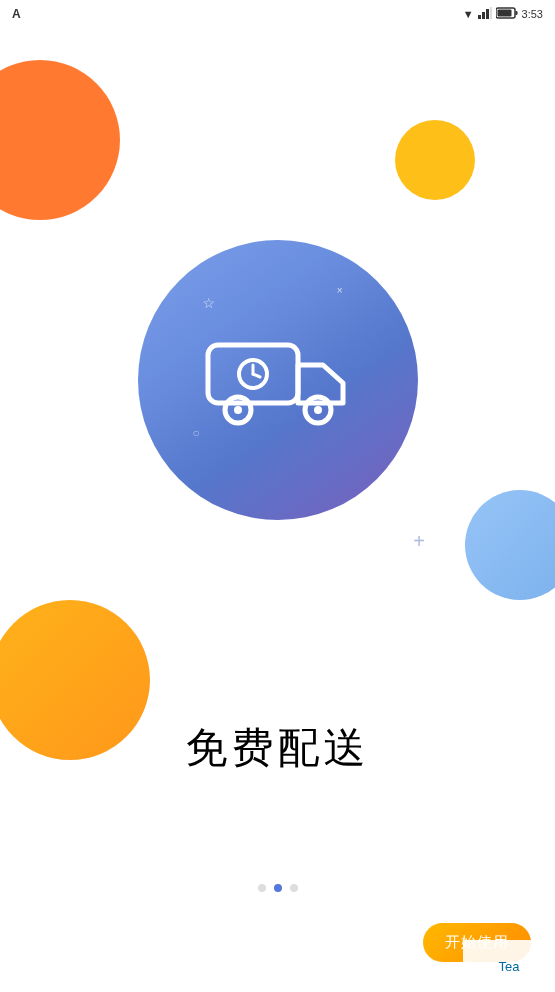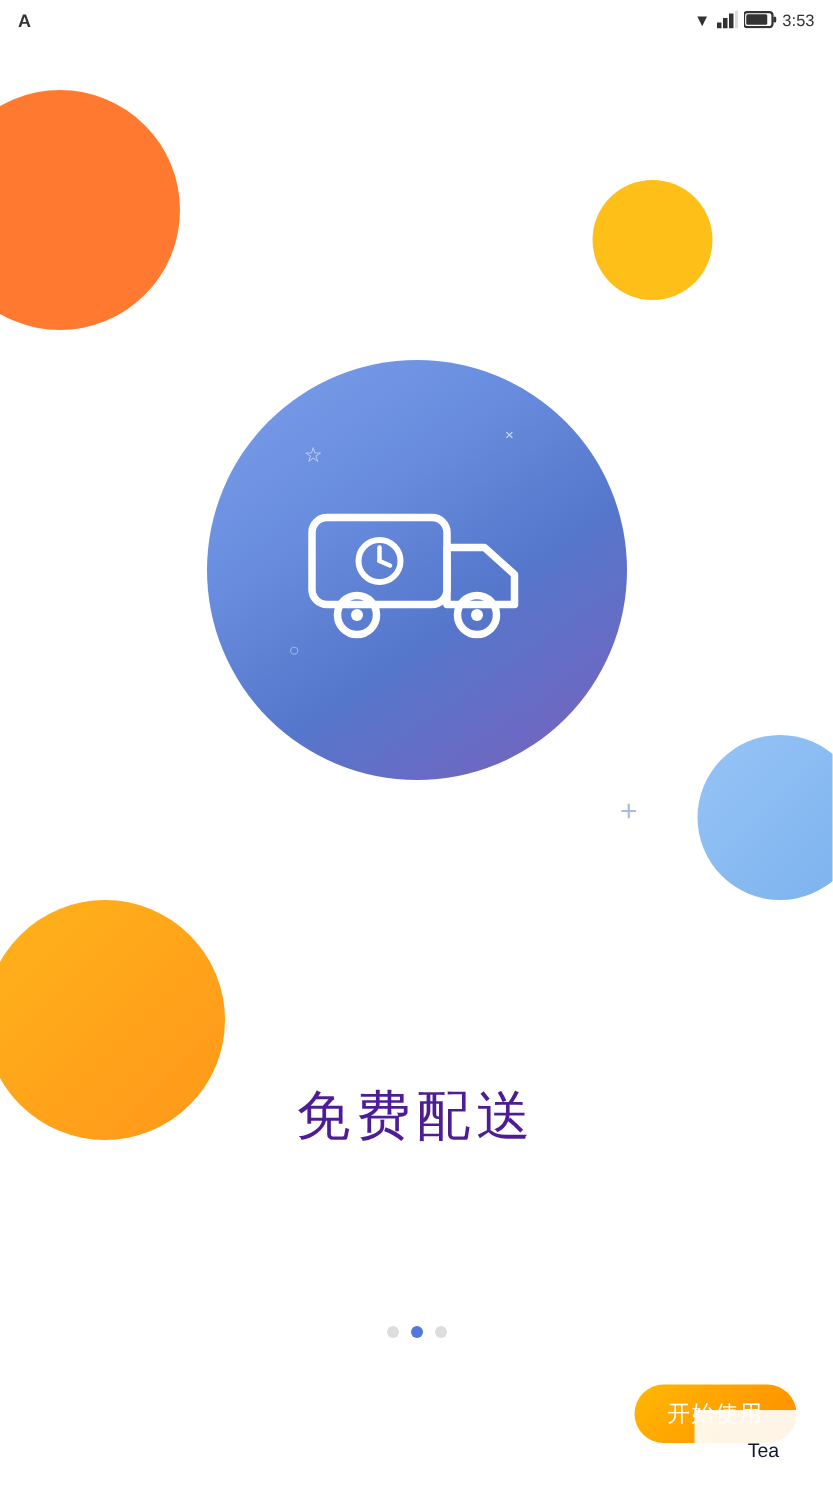--- a/index.html
+++ b/index.html
@@ -118,23 +118,23 @@
       width: 160px;
       height: 110px;
     }
 
     
     .main-text {
       position: absolute;
       top: 720px;
       left: 50%;
       transform: translateX(-50%);
-      font-size: 36px;
+      font-size: 42px;
       font-weight: 500;
-      color: #4c1d95;
+      color: #000000;
       white-space: nowrap;
       letter-spacing: 4px;
       text-align: right;
     }
 
     
     .pagination {
       position: absolute;
       bottom: 100px;
       left: 50%;
@@ -174,21 +174,21 @@
       position: absolute;
       bottom: 0;
       right: 0;
       width: 92px;
       height: 52px;
       background: rgba(255,255,255,0.9);
       display: flex;
       align-items: center;
       justify-content: center;
       font-size: 13px;
-      color: #0f172a;
+      color: #0369a1;
     }
 
     
     .plus-outside {
       position: absolute;
       top: 530px;
       right: 130px;
       color: #AABBDD;
       font-size: 20px;
       font-weight: 300;

